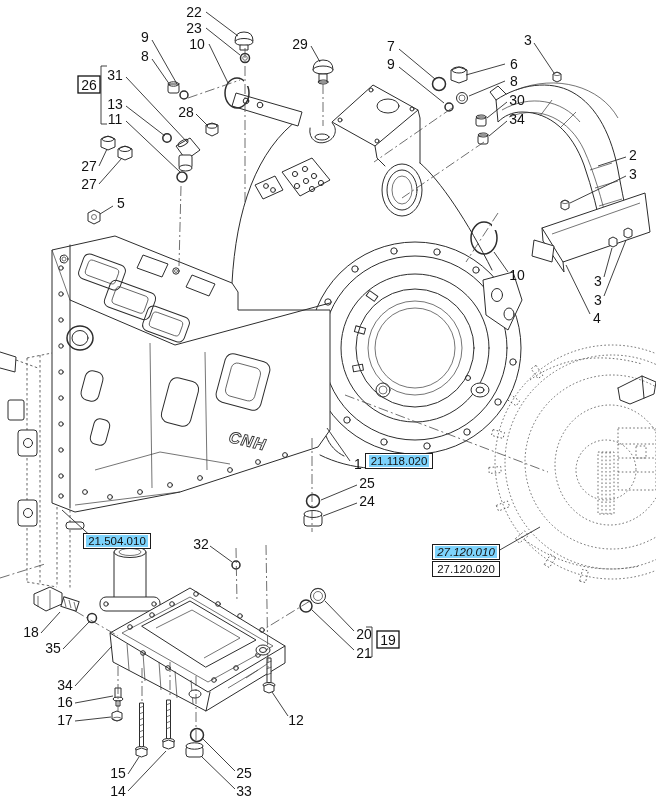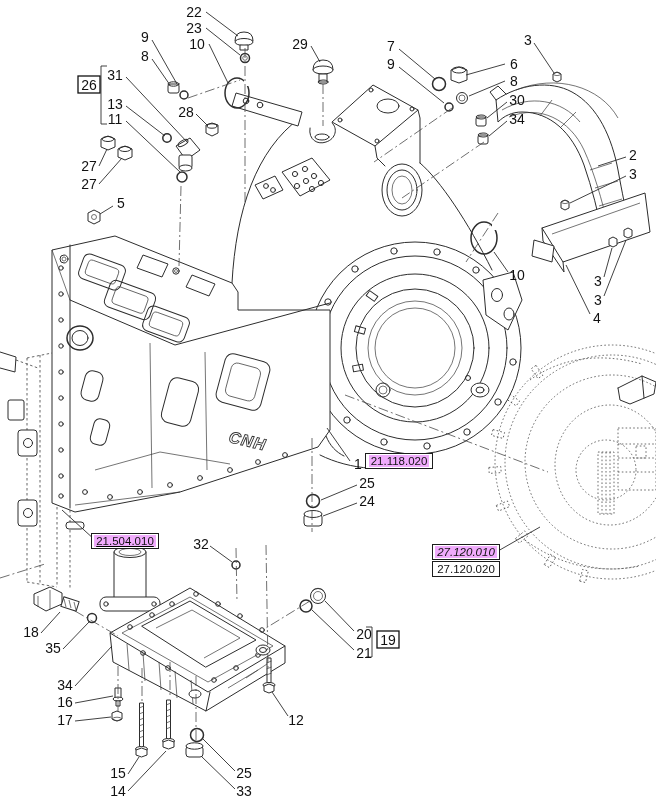--- a/index.html
+++ b/index.html
@@ -18,21 +18,21 @@
   .callout-text{font-family:"Liberation Sans",sans-serif;font-size:14px;fill:#111;
                 text-anchor:middle;}
   .callout-frame{fill:#fff;stroke:#111;stroke-width:1.3;}
   .brand{font-family:"Liberation Sans",sans-serif;font-size:16px;font-weight:bold;
          font-style:italic;fill:none;stroke:#333;stroke-width:.9;letter-spacing:1px;}
   
   .ref-box{position:absolute;box-sizing:border-box;width:68px;height:16px;
            border:1.4px solid #1c1c1c;background:#fff;display:flex;align-items:center;
            justify-content:center;}
   .ref-box span{font-size:11.5px;line-height:12px;color:#111;padding:0 2px;}
-  .ref-box.highlighted span{background:#f0abfc;}
+  .ref-box.highlighted span{background:#7dd3fc;}
 </style>
 </head>
 <body>
 
 <div class="stage">
 <svg id="diagram-svg" width="656" height="796" viewBox="0 0 656 796">
 
   <g>
     <line class="phan" x1="27" y1="358" x2="27" y2="582"></line>
     <line class="phan" x1="40" y1="355" x2="40" y2="585"></line>
@@ -672,21 +672,21 @@
           <polyline points="235,789,201,756" class="leader"></polyline>
           <text x="244" y="796" class="callout-text">33</text>
         </g>
       </g>
 </svg>
 
 <div id="refbox-layer">
       <div class="ref-box highlighted" style="left: 365px; top: 453px;">
         <span>21.118.020</span>
       </div>
-      <div class="ref-box highlighted" style="left: 91px; top: 533px; text-decoration: underline;">
+      <div class="ref-box highlighted" style="left: 83px; top: 533px;">
         <span>21.504.010</span>
       </div>
       <div class="ref-box highlighted" style="left: 432px; top: 544px; font-style: italic;">
         <span>27.120.010</span>
       </div>
       <div class="ref-box" style="left: 432px; top: 561px; justify-content: center;">
         <span>27.120.020</span>
       </div>
     </div>
 </div>

